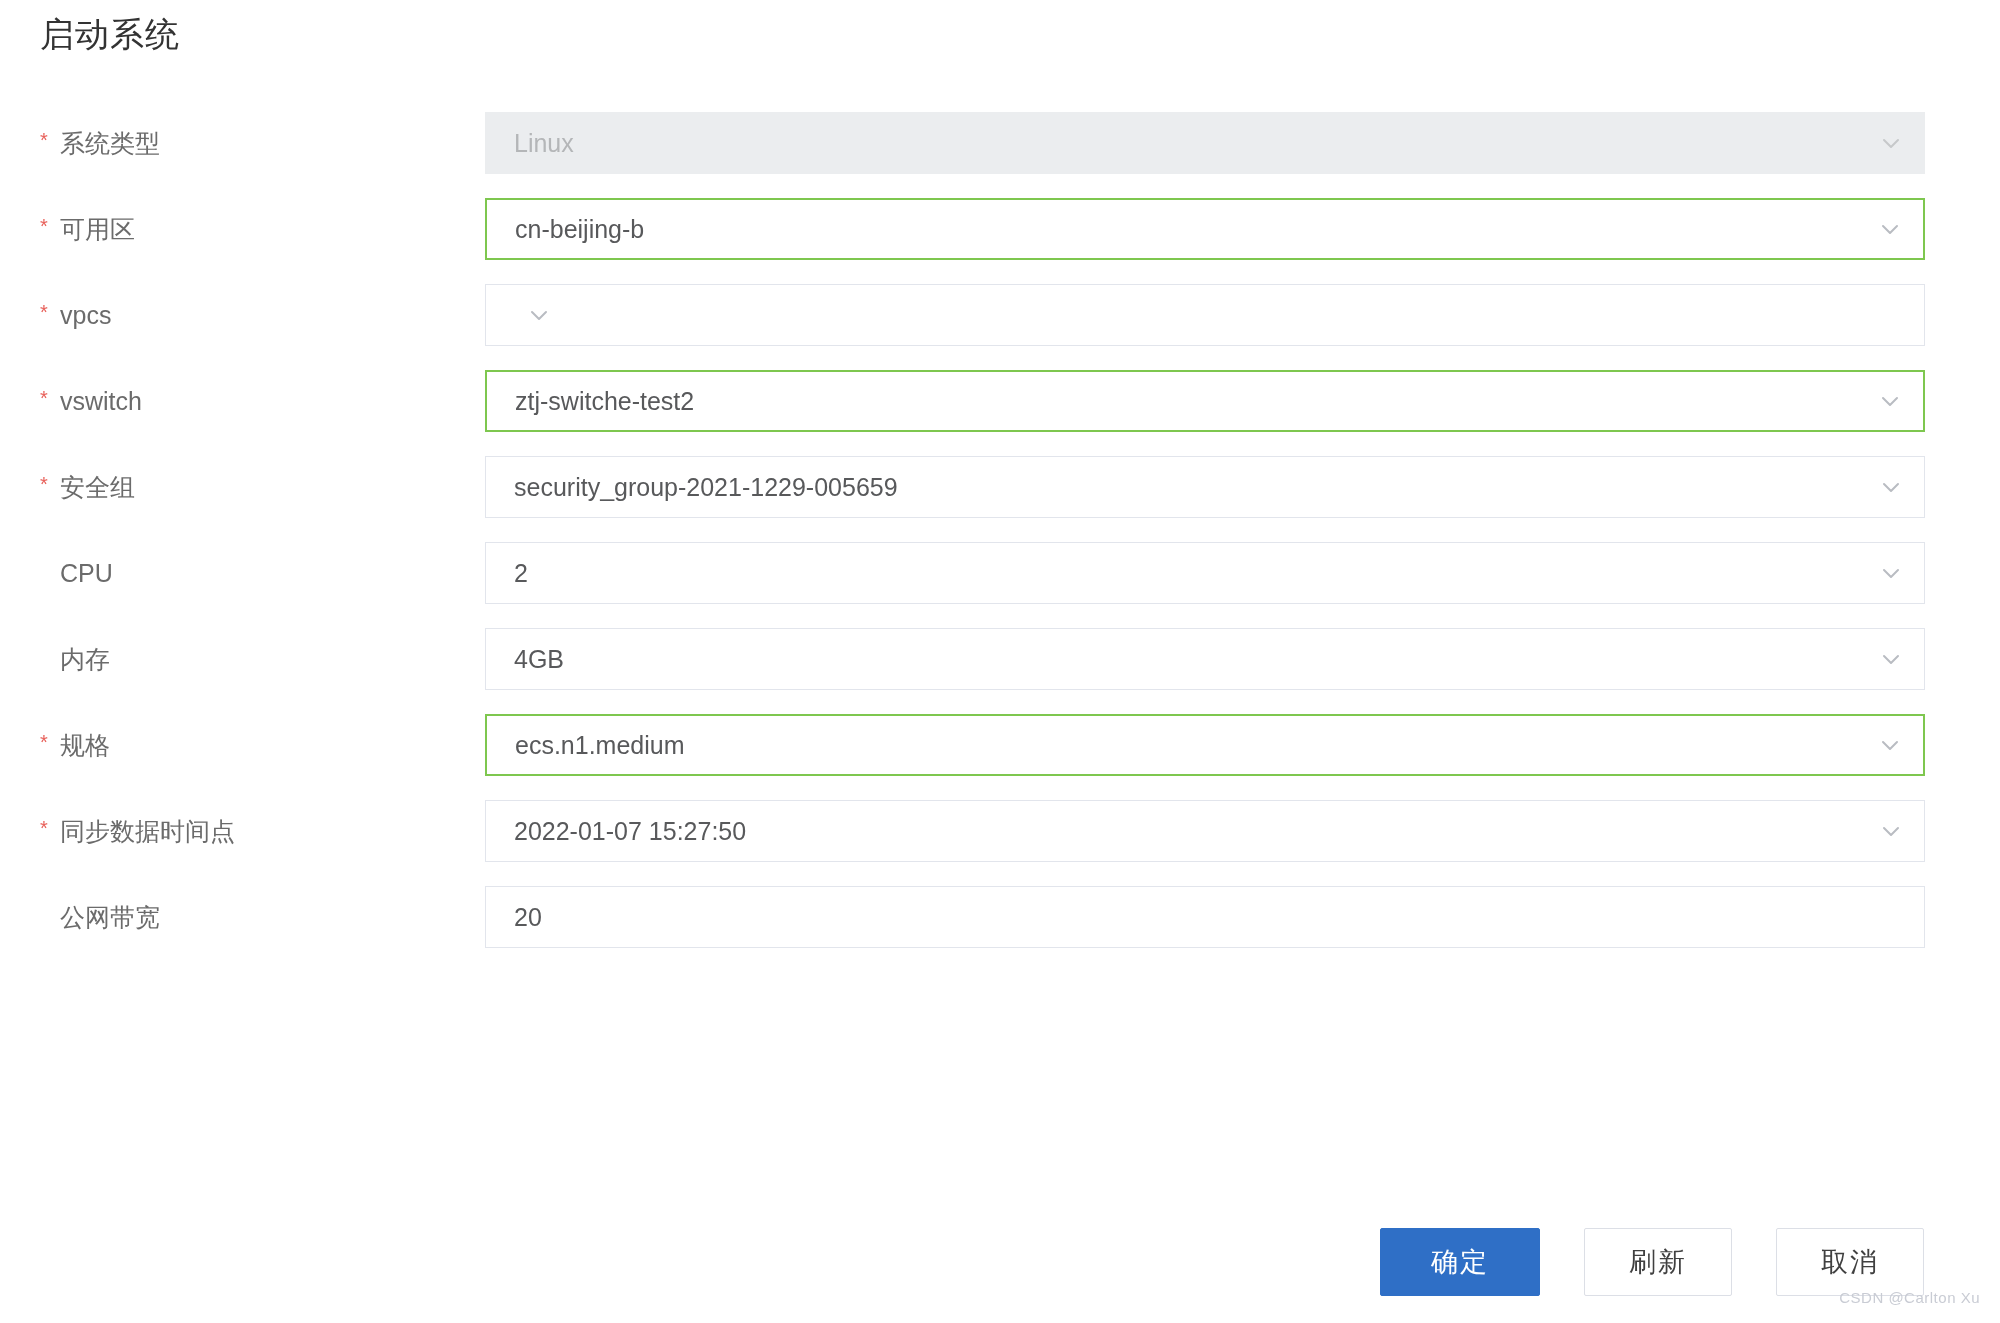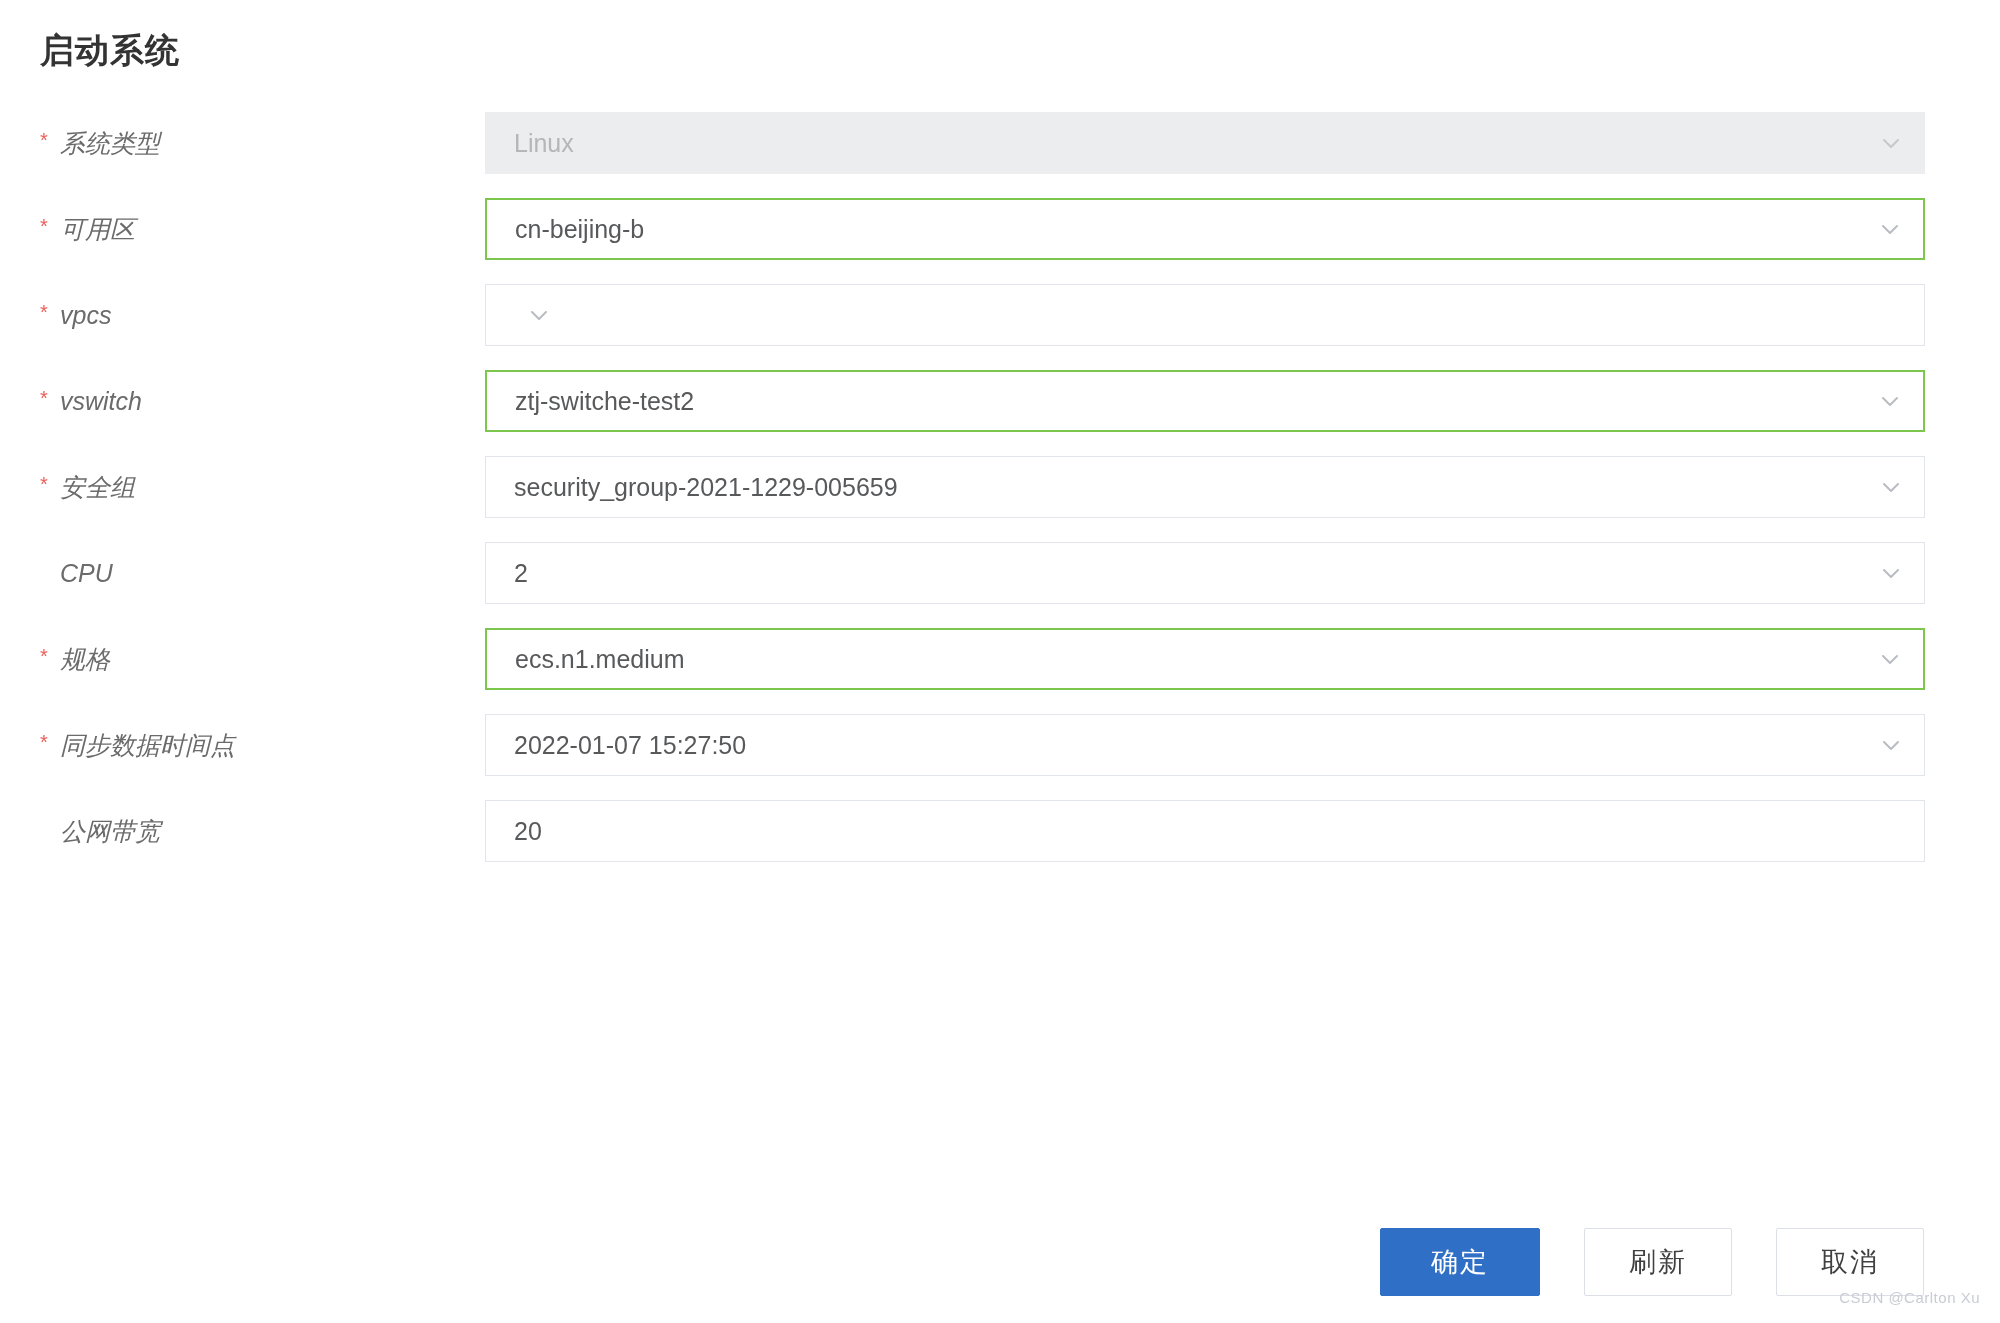--- a/index.html
+++ b/index.html
@@ -20,23 +20,23 @@
 
   .page {
     position: relative;
     width: 2000px;
     height: 1323px;
   }
 
   .page-title {
     position: absolute;
     left: 40px;
-    top: 28px;
+    top: 12px;
     font-size: 34px;
-    font-weight: bold;
+    font-weight: normal;
     color: #333333;
     letter-spacing: 1px;
     line-height: 1.3;
   }
 
   .form {
     position: absolute;
     left: 0;
     top: 112px;
     width: 2000px;
@@ -67,21 +67,20 @@
     line-height: 1;
     text-align: left;
     transform: translateY(-3px);
   }
   .req-star.hidden { visibility: hidden; }
 
   .field-label {
     font-size: 25px;
     color: #6b6b6b;
     white-space: nowrap;
-    font-style: italic;
   }
 
   .control {
     position: absolute;
     left: 485px;
     top: 0;
     width: 1440px;
     height: 62px;
     border: 1px solid #e2e5ec;
     background: #ffffff;
@@ -254,20 +253,34 @@
           <span class="control-value">2</span>
           <span class="chevron">
             <svg width="30" height="30" viewBox="0 0 30 30" aria-hidden="true">
               <path d="M8 12 L15 19 L22 12" fill="none" stroke="#b9bcc2" stroke-width="2" stroke-linecap="round" stroke-linejoin="round"></path>
             </svg>
           </span>
         </div>
       </div>
       <div class="form-row">
         <div class="label-cell">
+          <span class="req-star hidden">*</span>
+          <span class="field-label">内存</span>
+        </div>
+        <div class="control">
+          <span class="control-value">4GB</span>
+          <span class="chevron">
+            <svg width="30" height="30" viewBox="0 0 30 30" aria-hidden="true">
+              <path d="M8 12 L15 19 L22 12" fill="none" stroke="#b9bcc2" stroke-width="2" stroke-linecap="round" stroke-linejoin="round"></path>
+            </svg>
+          </span>
+        </div>
+      </div>
+      <div class="form-row">
+        <div class="label-cell">
           <span class="req-star">*</span>
           <span class="field-label">规格</span>
         </div>
         <div class="control focused">
           <span class="control-value">ecs.n1.medium</span>
           <span class="chevron">
             <svg width="30" height="30" viewBox="0 0 30 30" aria-hidden="true">
               <path d="M8 12 L15 19 L22 12" fill="none" stroke="#b9bcc2" stroke-width="2" stroke-linecap="round" stroke-linejoin="round"></path>
             </svg>
           </span>

